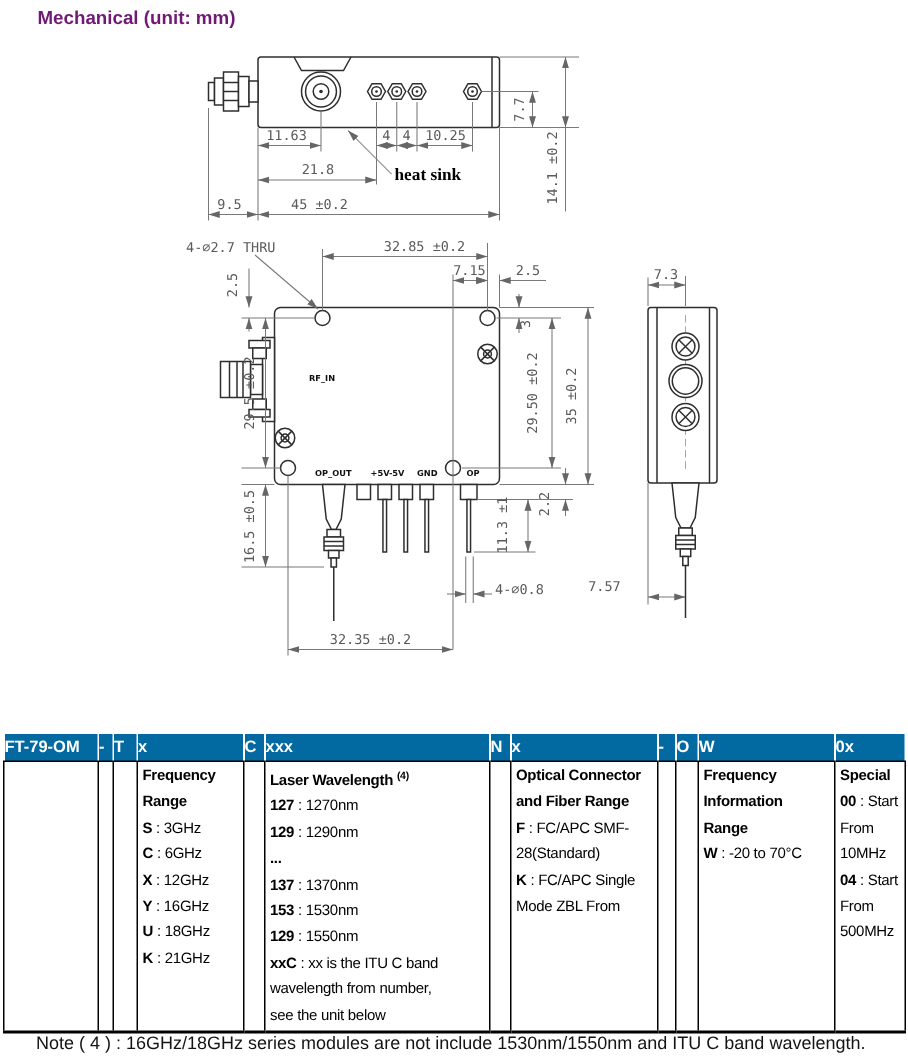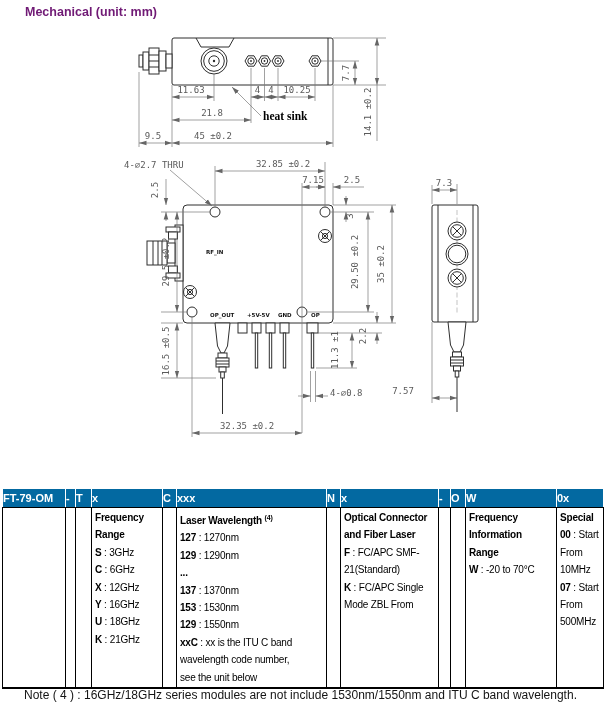--- a/index.html
+++ b/index.html
@@ -322,46 +322,46 @@
       <td></td>
       <td>
         <div class="ln"><b>Laser Wavelength</b> <span class="sup">(4)</span></div>
         <div class="ln"><b>127</b><span> : 1270nm</span></div>
         <div class="ln"><b>129</b><span> : 1290nm</span></div>
         <div class="ln"><b>...</b></div>
         <div class="ln"><b>137</b><span> : 1370nm</span></div>
         <div class="ln"><b>153</b><span> : 1530nm</span></div>
         <div class="ln"><b>129</b><span> : 1550nm</span></div>
         <div class="ln"><b>xxC</b><span> : xx is the ITU C band</span></div>
-        <div class="ln"><span>wavelength code number,</span></div>
+        <div class="ln"><span>wavelength from number,</span></div>
         <div class="ln"><span>see the unit below</span></div>
       </td>
       <td></td>
       <td>
         <div class="ln"><b>Optical Connector</b></div>
-        <div class="ln"><b>and Fiber Laser</b></div>
+        <div class="ln"><b>and Fiber Range</b></div>
         <div class="ln"><b>F</b><span> : FC/APC SMF-</span></div>
-        <div class="ln"><span>21(Standard)</span></div>
+        <div class="ln"><span>28(Standard)</span></div>
         <div class="ln"><b>K</b><span> : FC/APC Single</span></div>
         <div class="ln"><span>Mode ZBL From</span></div>
       </td>
       <td></td>
       <td></td>
       <td>
         <div class="ln"><b>Frequency</b></div>
         <div class="ln"><b>Information</b></div>
         <div class="ln"><b>Range</b></div>
         <div class="ln"><b>W</b><span> : -20 to 70°C</span></div>
       </td>
       <td>
         <div class="ln"><b>Special</b></div>
         <div class="ln"><b>00</b><span> : Start</span></div>
         <div class="ln"><span>From</span></div>
         <div class="ln"><span>10MHz</span></div>
-        <div class="ln"><b>07</b><span> : Start</span></div>
+        <div class="ln"><b>04</b><span> : Start</span></div>
         <div class="ln"><span>From</span></div>
         <div class="ln"><span>500MHz</span></div>
       </td>
     </tr>
   </tbody>
     </table>
 
   <div class="footnote">Note ( 4 ) : 16GHz/18GHz series modules are not include 1530nm/1550nm and ITU C band wavelength.</div>
 
 </div>

